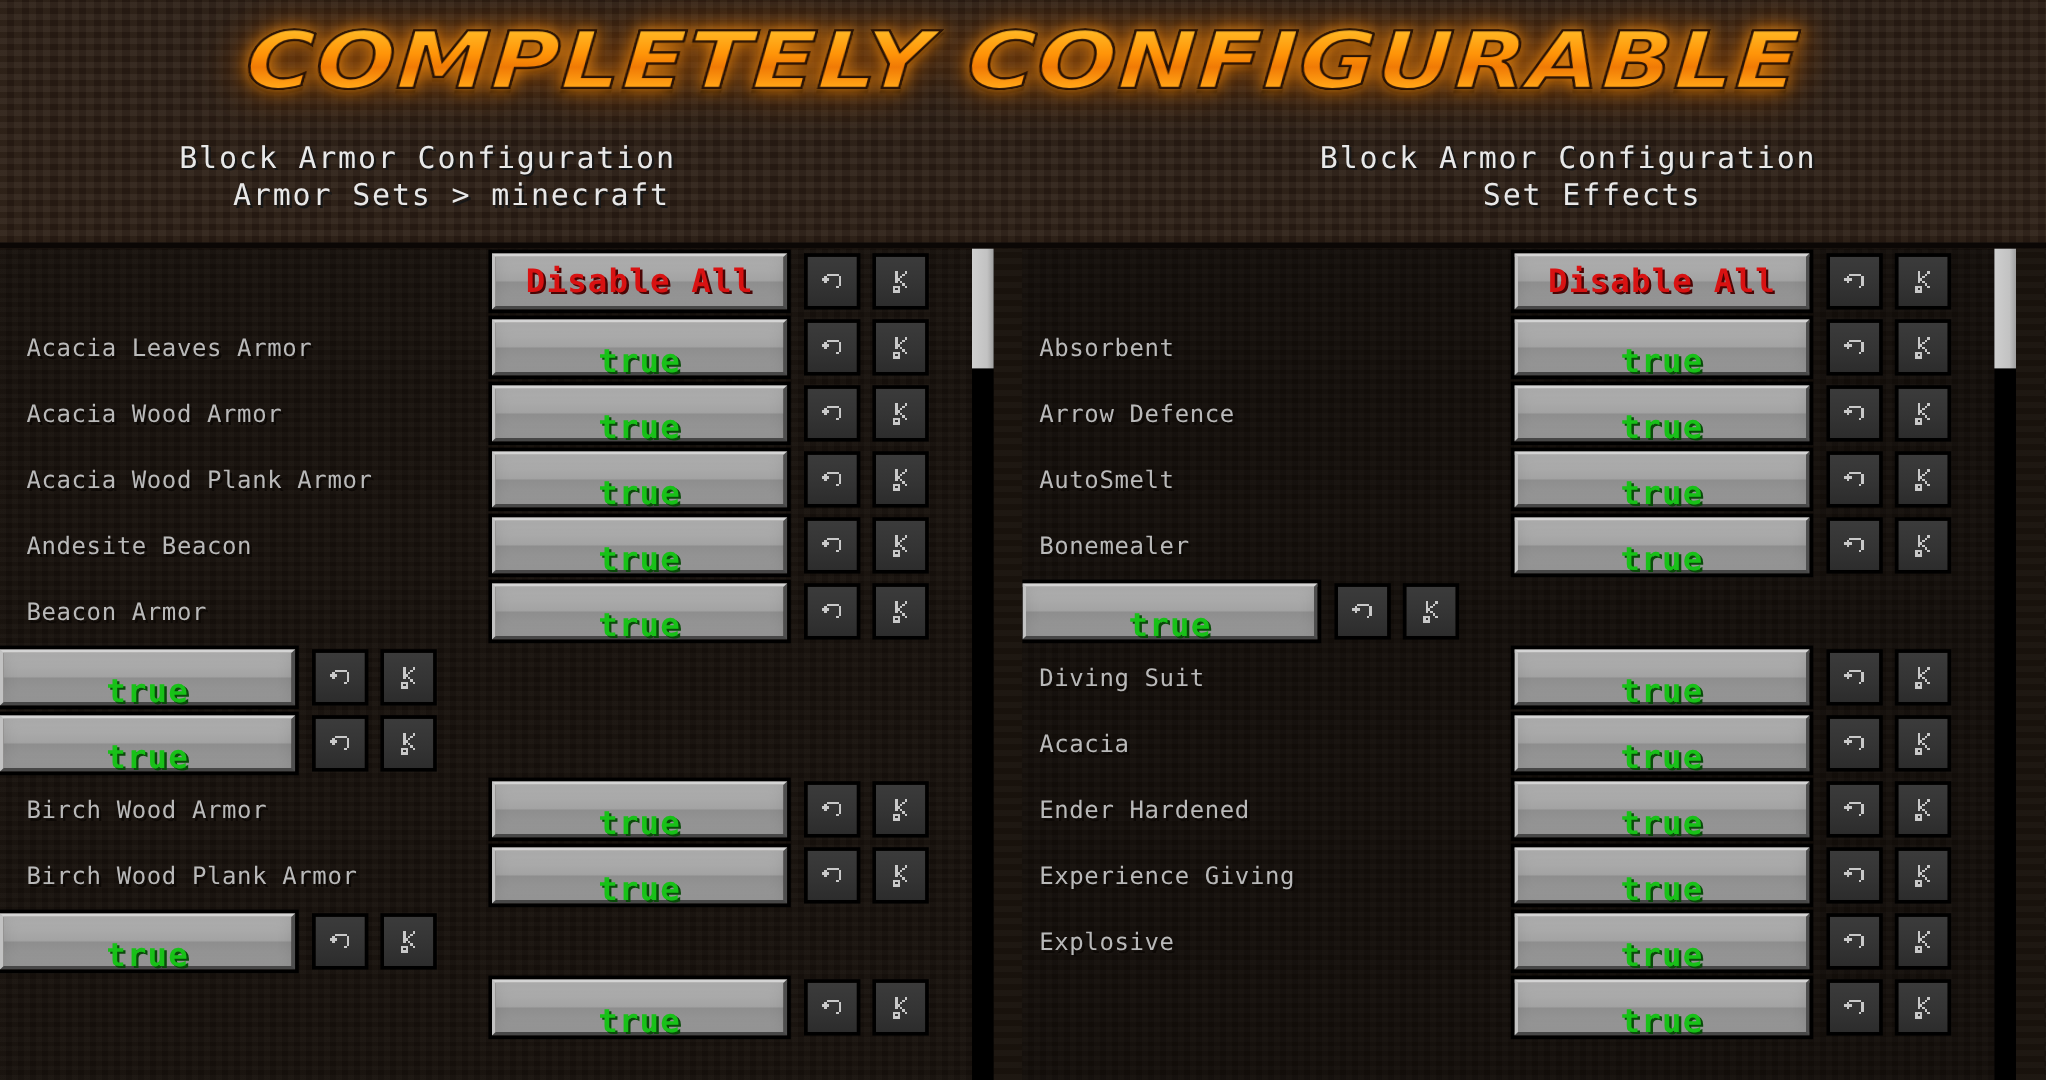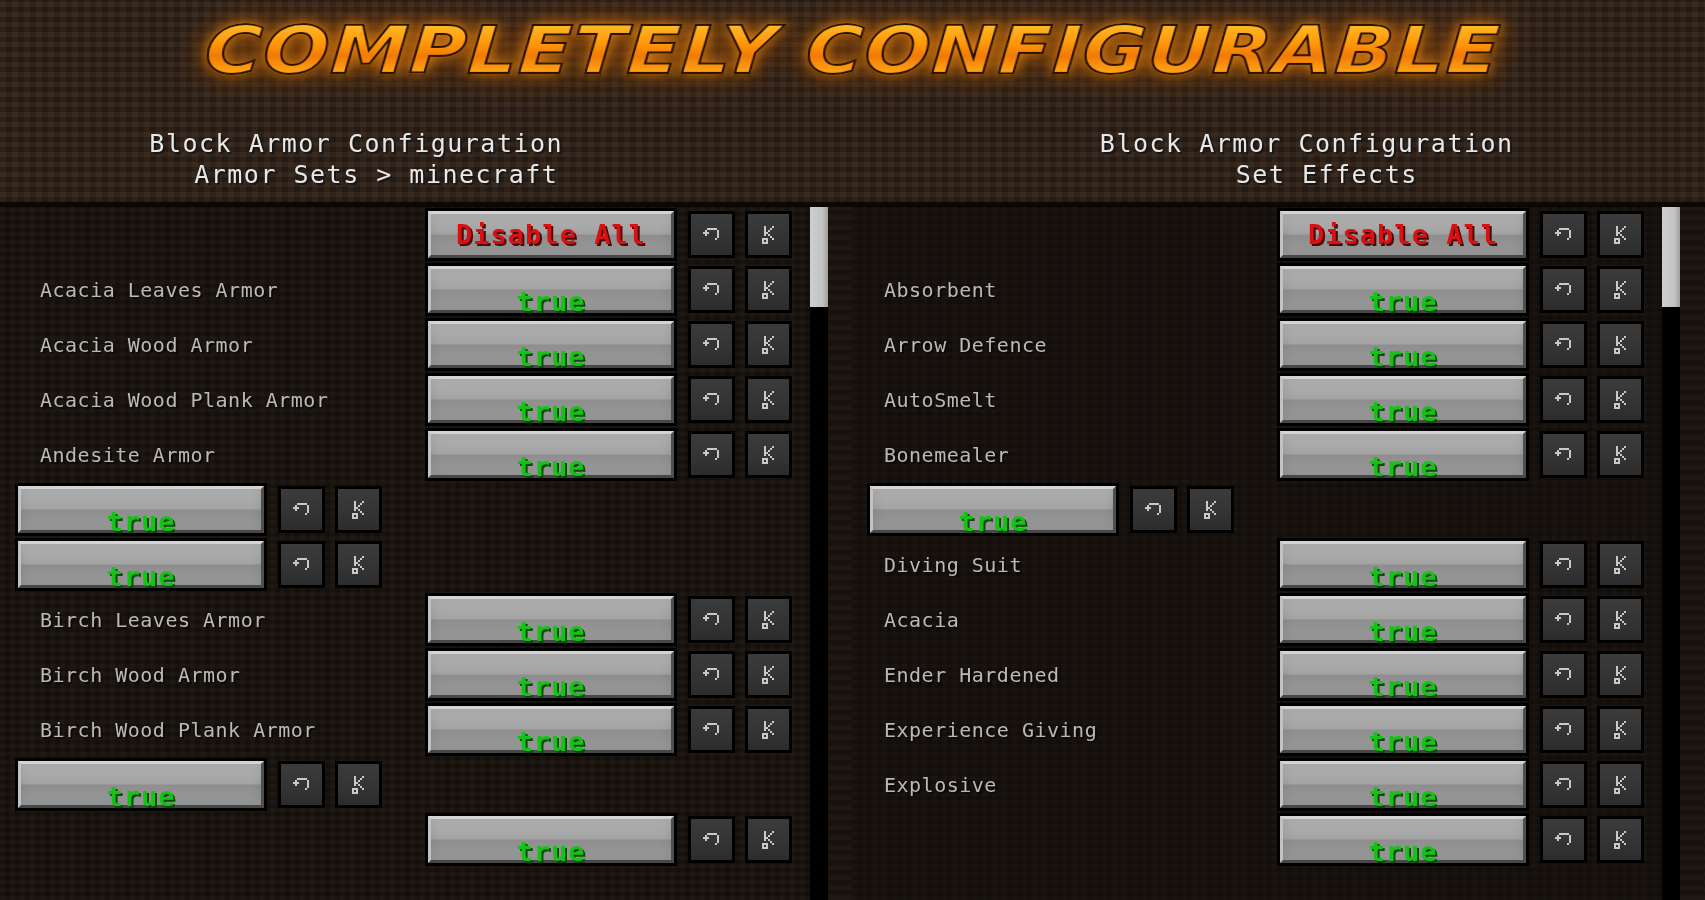--- a/index.html
+++ b/index.html
@@ -87,21 +87,21 @@
     paint-order: stroke fill;
     filter:
       drop-shadow(0 0 6px rgba(255,150,20,.85))
       drop-shadow(0 0 16px rgba(255,120,0,.55))
       drop-shadow(0 3px 0 rgba(0,0,0,.85));
   }
 
   
   .head-titles {
     position: absolute;
-    left: 0; top: 128px;
+    left: 0; top: 116px;
     width: 1705px;
     height: 70px;
     display: flex;
   }
   .head-col {
     flex: 1 1 50%;
     text-align: center;
     font-family: "DejaVu Sans Mono", "Liberation Mono", monospace;
     color: #e8e8e8;
     text-shadow: 2px 2px 0 #171717;
@@ -140,21 +140,20 @@
       repeating-linear-gradient(90deg,
         rgba(255,255,255,0.014) 0px, rgba(255,255,255,0.014) 5px,
         rgba(0,0,0,0.04) 5px, rgba(0,0,0,0.04) 10px);
   }
   .panel.dim .panel-bg { filter: brightness(.85); }
 
   .rows {
     position: absolute;
     left: 0; top: 0;
     width: 100%;
-    padding-left: 18px;
   }
 
   .row {
     display: flex;
     align-items: center;
     height: 55px;
     position: relative;
   }
 
   .row-label {
@@ -377,94 +376,94 @@
               <span>
                 <svg width="22" height="22" viewBox="0 0 11 11" shape-rendering="crispEdges">
                   <path fill="#c9c9c9" d="M3 1h1v5H3z M7 1h1v1H7z M6 2h1v1H6z M5 3h1v1H5z M4 4h1v1H4z M5 5h1v1H5z M6 6h1v1H6z M7 7h1v1H7z"></path>
                   <path fill="#c9c9c9" d="M2 7h1v1H2z M4 7h1v1H4z M2 8h3v1H2z M2 9h3v-1H2z"></path>
                   <path fill="none" stroke="#c9c9c9" stroke-width="1" d="M2.5 7.5h2v2h-2z"></path>
                 </svg>
               </span>
             </div>
           </div>
           <div class="row">
-            <div class="row-label">Andesite Armor</div>
-            <div class="mc-btn">
-              <span class="btn-text green">true</span>
-            </div>
-            <div class="gap-sm"></div>
-            <div class="icon-btn">
-              <span>
-                <svg width="22" height="22" viewBox="0 0 11 11" shape-rendering="crispEdges">
-                  <path fill="#c9c9c9" d="M3 2h5v1H3z M8 3h1v4H8z M7 7h1v1H7z M2 3h1v1H2z M1 4h1v1H1z M2 5h1v1H2z M3 4h1v1H3z"></path>
-                  <path fill="#c9c9c9" d="M2 3h1v3H2z"></path>
-                </svg>
-              </span>
-            </div>
-            <div class="gap-xs"></div>
-            <div class="icon-btn">
-              <span>
-                <svg width="22" height="22" viewBox="0 0 11 11" shape-rendering="crispEdges">
-                  <path fill="#c9c9c9" d="M3 1h1v5H3z M7 1h1v1H7z M6 2h1v1H6z M5 3h1v1H5z M4 4h1v1H4z M5 5h1v1H5z M6 6h1v1H6z M7 7h1v1H7z"></path>
-                  <path fill="#c9c9c9" d="M2 7h1v1H2z M4 7h1v1H4z M2 8h3v1H2z M2 9h3v-1H2z"></path>
-                  <path fill="none" stroke="#c9c9c9" stroke-width="1" d="M2.5 7.5h2v2h-2z"></path>
-                </svg>
-              </span>
-            </div>
-          </div>
-          <div class="row">
-            <div class="mc-btn">
-              <span class="btn-text green">true</span>
-            </div>
-            <div class="gap-sm"></div>
-            <div class="icon-btn">
-              <span>
-                <svg width="22" height="22" viewBox="0 0 11 11" shape-rendering="crispEdges">
-                  <path fill="#c9c9c9" d="M3 2h5v1H3z M8 3h1v4H8z M7 7h1v1H7z M2 3h1v1H2z M1 4h1v1H1z M2 5h1v1H2z M3 4h1v1H3z"></path>
-                  <path fill="#c9c9c9" d="M2 3h1v3H2z"></path>
-                </svg>
-              </span>
-            </div>
-            <div class="gap-xs"></div>
-            <div class="icon-btn">
-              <span>
-                <svg width="22" height="22" viewBox="0 0 11 11" shape-rendering="crispEdges">
-                  <path fill="#c9c9c9" d="M3 1h1v5H3z M7 1h1v1H7z M6 2h1v1H6z M5 3h1v1H5z M4 4h1v1H4z M5 5h1v1H5z M6 6h1v1H6z M7 7h1v1H7z"></path>
-                  <path fill="#c9c9c9" d="M2 7h1v1H2z M4 7h1v1H4z M2 8h3v1H2z M2 9h3v-1H2z"></path>
-                  <path fill="none" stroke="#c9c9c9" stroke-width="1" d="M2.5 7.5h2v2h-2z"></path>
-                </svg>
-              </span>
-            </div>
-          </div>
-          <div class="row">
-            <div class="mc-btn">
-              <span class="btn-text green">true</span>
-            </div>
-            <div class="gap-sm"></div>
-            <div class="icon-btn">
-              <span>
-                <svg width="22" height="22" viewBox="0 0 11 11" shape-rendering="crispEdges">
-                  <path fill="#c9c9c9" d="M3 2h5v1H3z M8 3h1v4H8z M7 7h1v1H7z M2 3h1v1H2z M1 4h1v1H1z M2 5h1v1H2z M3 4h1v1H3z"></path>
-                  <path fill="#c9c9c9" d="M2 3h1v3H2z"></path>
-                </svg>
-              </span>
-            </div>
-            <div class="gap-xs"></div>
-            <div class="icon-btn">
-              <span>
-                <svg width="22" height="22" viewBox="0 0 11 11" shape-rendering="crispEdges">
-                  <path fill="#c9c9c9" d="M3 1h1v5H3z M7 1h1v1H7z M6 2h1v1H6z M5 3h1v1H5z M4 4h1v1H4z M5 5h1v1H5z M6 6h1v1H6z M7 7h1v1H7z"></path>
-                  <path fill="#c9c9c9" d="M2 7h1v1H2z M4 7h1v1H4z M2 8h3v1H2z M2 9h3v-1H2z"></path>
-                  <path fill="none" stroke="#c9c9c9" stroke-width="1" d="M2.5 7.5h2v2h-2z"></path>
-                </svg>
-              </span>
-            </div>
-          </div>
-          <div class="row">
-            <div class="row-label">Birch Leaves Armor</div>
+            <div class="row-label">Andesite Beacon</div>
+            <div class="mc-btn">
+              <span class="btn-text green">true</span>
+            </div>
+            <div class="gap-sm"></div>
+            <div class="icon-btn">
+              <span>
+                <svg width="22" height="22" viewBox="0 0 11 11" shape-rendering="crispEdges">
+                  <path fill="#c9c9c9" d="M3 2h5v1H3z M8 3h1v4H8z M7 7h1v1H7z M2 3h1v1H2z M1 4h1v1H1z M2 5h1v1H2z M3 4h1v1H3z"></path>
+                  <path fill="#c9c9c9" d="M2 3h1v3H2z"></path>
+                </svg>
+              </span>
+            </div>
+            <div class="gap-xs"></div>
+            <div class="icon-btn">
+              <span>
+                <svg width="22" height="22" viewBox="0 0 11 11" shape-rendering="crispEdges">
+                  <path fill="#c9c9c9" d="M3 1h1v5H3z M7 1h1v1H7z M6 2h1v1H6z M5 3h1v1H5z M4 4h1v1H4z M5 5h1v1H5z M6 6h1v1H6z M7 7h1v1H7z"></path>
+                  <path fill="#c9c9c9" d="M2 7h1v1H2z M4 7h1v1H4z M2 8h3v1H2z M2 9h3v-1H2z"></path>
+                  <path fill="none" stroke="#c9c9c9" stroke-width="1" d="M2.5 7.5h2v2h-2z"></path>
+                </svg>
+              </span>
+            </div>
+          </div>
+          <div class="row">
+            <div class="row-label">Beacon Armor</div>
+            <div class="mc-btn">
+              <span class="btn-text green">true</span>
+            </div>
+            <div class="gap-sm"></div>
+            <div class="icon-btn">
+              <span>
+                <svg width="22" height="22" viewBox="0 0 11 11" shape-rendering="crispEdges">
+                  <path fill="#c9c9c9" d="M3 2h5v1H3z M8 3h1v4H8z M7 7h1v1H7z M2 3h1v1H2z M1 4h1v1H1z M2 5h1v1H2z M3 4h1v1H3z"></path>
+                  <path fill="#c9c9c9" d="M2 3h1v3H2z"></path>
+                </svg>
+              </span>
+            </div>
+            <div class="gap-xs"></div>
+            <div class="icon-btn">
+              <span>
+                <svg width="22" height="22" viewBox="0 0 11 11" shape-rendering="crispEdges">
+                  <path fill="#c9c9c9" d="M3 1h1v5H3z M7 1h1v1H7z M6 2h1v1H6z M5 3h1v1H5z M4 4h1v1H4z M5 5h1v1H5z M6 6h1v1H6z M7 7h1v1H7z"></path>
+                  <path fill="#c9c9c9" d="M2 7h1v1H2z M4 7h1v1H4z M2 8h3v1H2z M2 9h3v-1H2z"></path>
+                  <path fill="none" stroke="#c9c9c9" stroke-width="1" d="M2.5 7.5h2v2h-2z"></path>
+                </svg>
+              </span>
+            </div>
+          </div>
+          <div class="row">
+            <div class="mc-btn">
+              <span class="btn-text green">true</span>
+            </div>
+            <div class="gap-sm"></div>
+            <div class="icon-btn">
+              <span>
+                <svg width="22" height="22" viewBox="0 0 11 11" shape-rendering="crispEdges">
+                  <path fill="#c9c9c9" d="M3 2h5v1H3z M8 3h1v4H8z M7 7h1v1H7z M2 3h1v1H2z M1 4h1v1H1z M2 5h1v1H2z M3 4h1v1H3z"></path>
+                  <path fill="#c9c9c9" d="M2 3h1v3H2z"></path>
+                </svg>
+              </span>
+            </div>
+            <div class="gap-xs"></div>
+            <div class="icon-btn">
+              <span>
+                <svg width="22" height="22" viewBox="0 0 11 11" shape-rendering="crispEdges">
+                  <path fill="#c9c9c9" d="M3 1h1v5H3z M7 1h1v1H7z M6 2h1v1H6z M5 3h1v1H5z M4 4h1v1H4z M5 5h1v1H5z M6 6h1v1H6z M7 7h1v1H7z"></path>
+                  <path fill="#c9c9c9" d="M2 7h1v1H2z M4 7h1v1H4z M2 8h3v1H2z M2 9h3v-1H2z"></path>
+                  <path fill="none" stroke="#c9c9c9" stroke-width="1" d="M2.5 7.5h2v2h-2z"></path>
+                </svg>
+              </span>
+            </div>
+          </div>
+          <div class="row">
             <div class="mc-btn">
               <span class="btn-text green">true</span>
             </div>
             <div class="gap-sm"></div>
             <div class="icon-btn">
               <span>
                 <svg width="22" height="22" viewBox="0 0 11 11" shape-rendering="crispEdges">
                   <path fill="#c9c9c9" d="M3 2h5v1H3z M8 3h1v4H8z M7 7h1v1H7z M2 3h1v1H2z M1 4h1v1H1z M2 5h1v1H2z M3 4h1v1H3z"></path>
                   <path fill="#c9c9c9" d="M2 3h1v3H2z"></path>
                 </svg>

